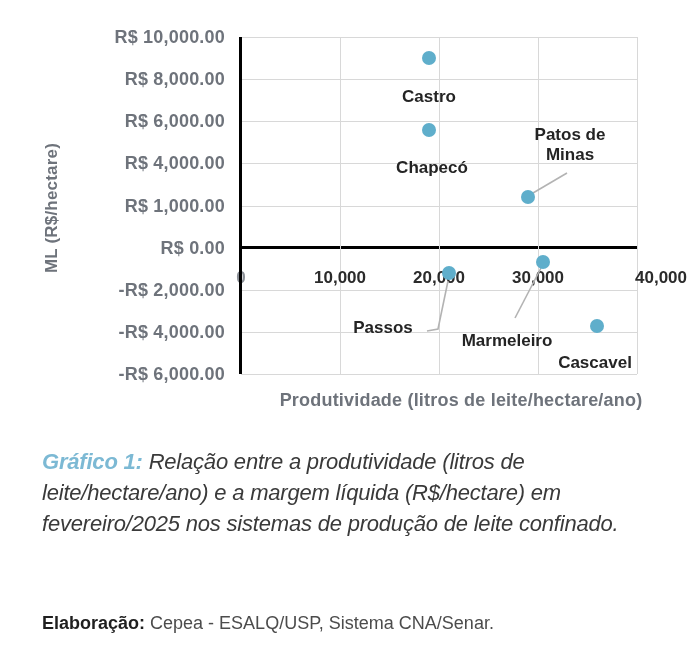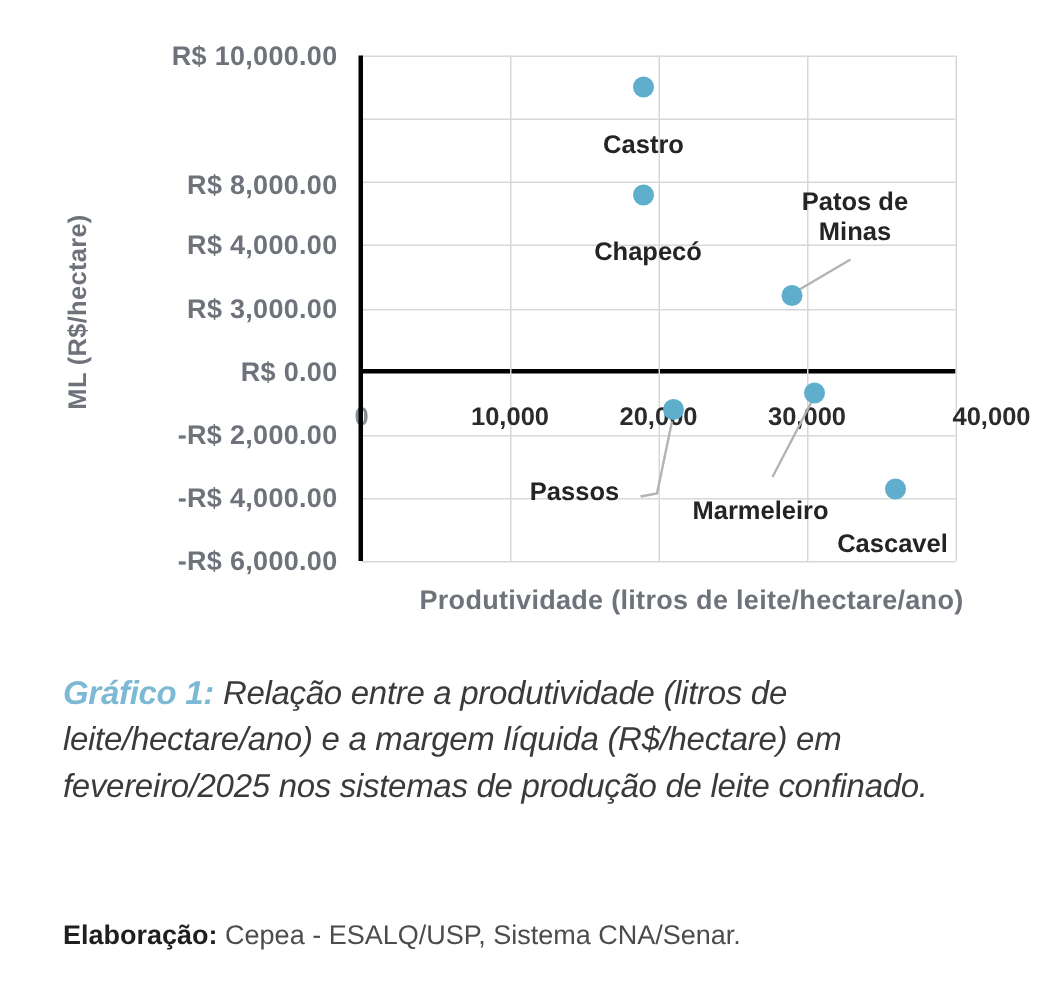--- a/index.html
+++ b/index.html
@@ -101,23 +101,24 @@
         <div class="city-label wrap" style="left: 329px; top: 108px;">Patos de Minas</div>
         <div class="point" style="left: 200.9px; top: 228.9px;"></div>
         <div class="city-label" style="left: 142px; top: 291px;">Passos</div>
         <div class="point" style="left: 294.95px; top: 218.369px;"></div>
         <div class="city-label" style="left: 266px; top: 304px;">Marmeleiro</div>
         <div class="point" style="left: 349.4px; top: 281.556px;"></div>
         <div class="city-label" style="left: 354px; top: 326px;">Cascavel</div>
       </div>
     <div id="x-axis-title">Produtividade (litros de leite/hectare/ano)</div>
   <div class="ytick" style="top: 27px;">R$ 10,000.00</div>
-      <div class="ytick" style="top: 69.125px; margin-top: 44px;">R$ 8,000.00</div>
+      <div class="ytick" style="top: 69.125px;">R$ 8,000.00</div>
+      <div class="ytick" style="top: 111.25px;">R$ 6,000.00</div>
       <div class="ytick" style="top: 153.375px;">R$ 4,000.00</div>
-      <div class="ytick" style="top: 195.5px;">R$ 3,000.00</div>
+      <div class="ytick" style="top: 195.5px;">R$ 1,000.00</div>
       <div class="ytick" style="top: 237.625px;">R$ 0.00</div>
       <div class="ytick" style="top: 279.75px;">-R$ 2,000.00</div>
       <div class="ytick" style="top: 321.875px;">-R$ 4,000.00</div>
       <div class="ytick" style="top: 364px;">-R$ 6,000.00</div>
     </div>
 
   <p id="caption">
     <span class="cap-label">Gráfico 1:</span>
     <span>Relação entre a produtividade (litros de leite/hectare/ano) e a margem líquida (R$/hectare) em fevereiro/2025 nos sistemas de produção de leite confinado.</span>
   </p>

